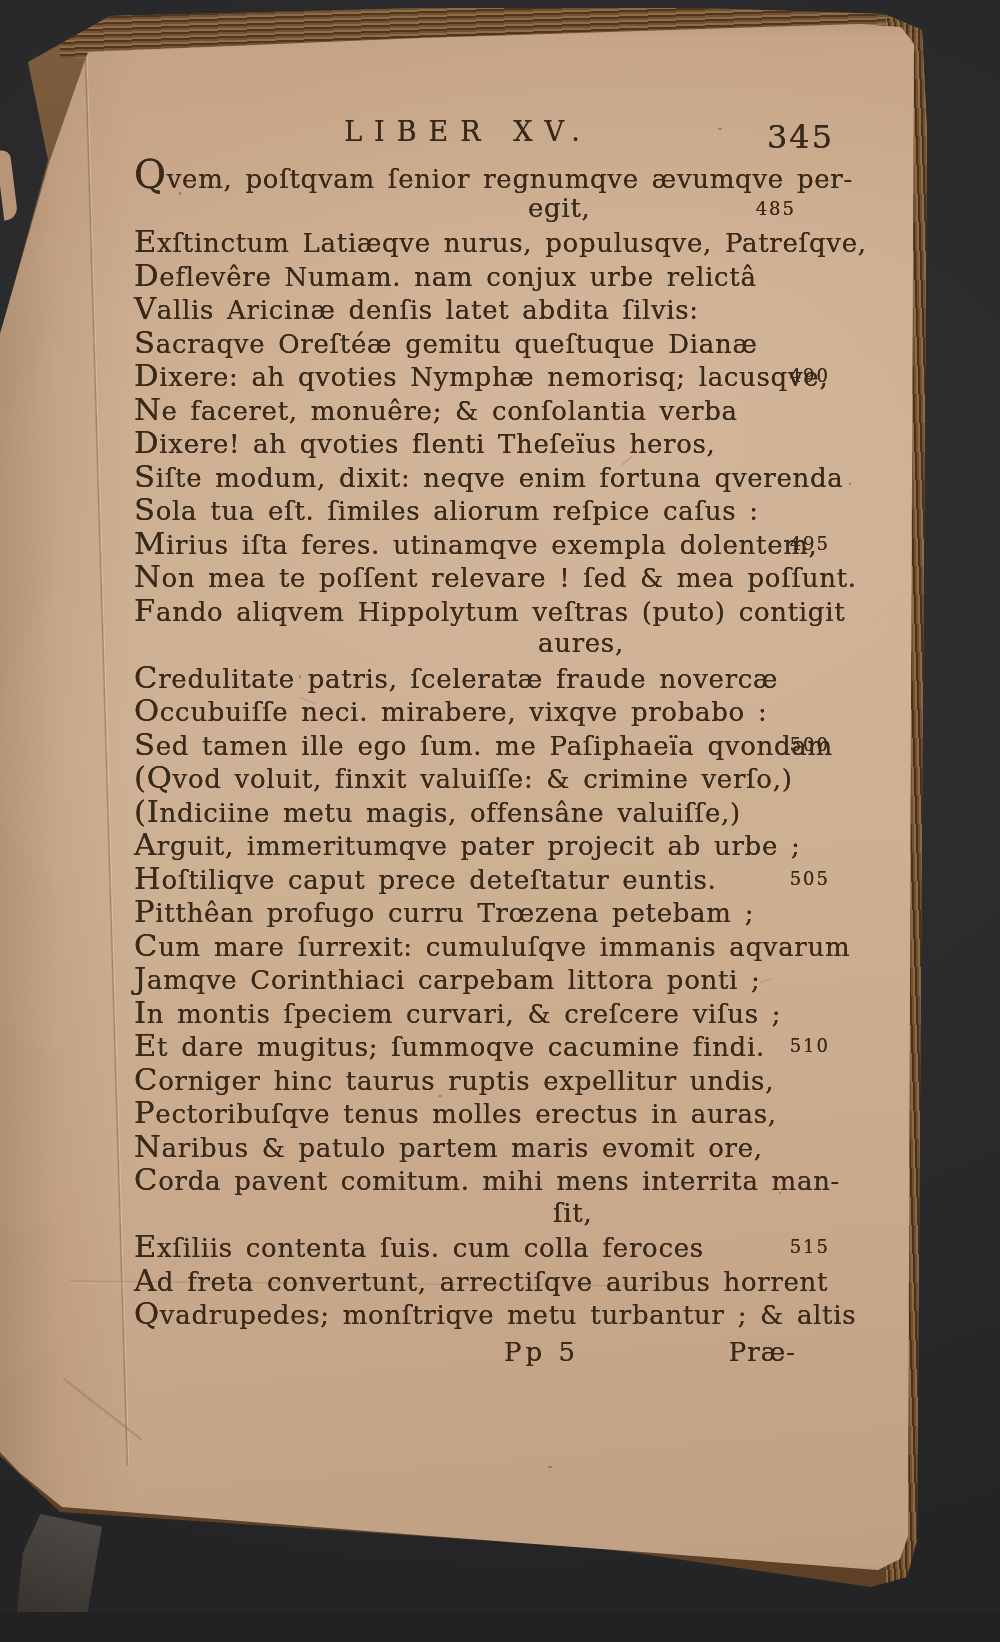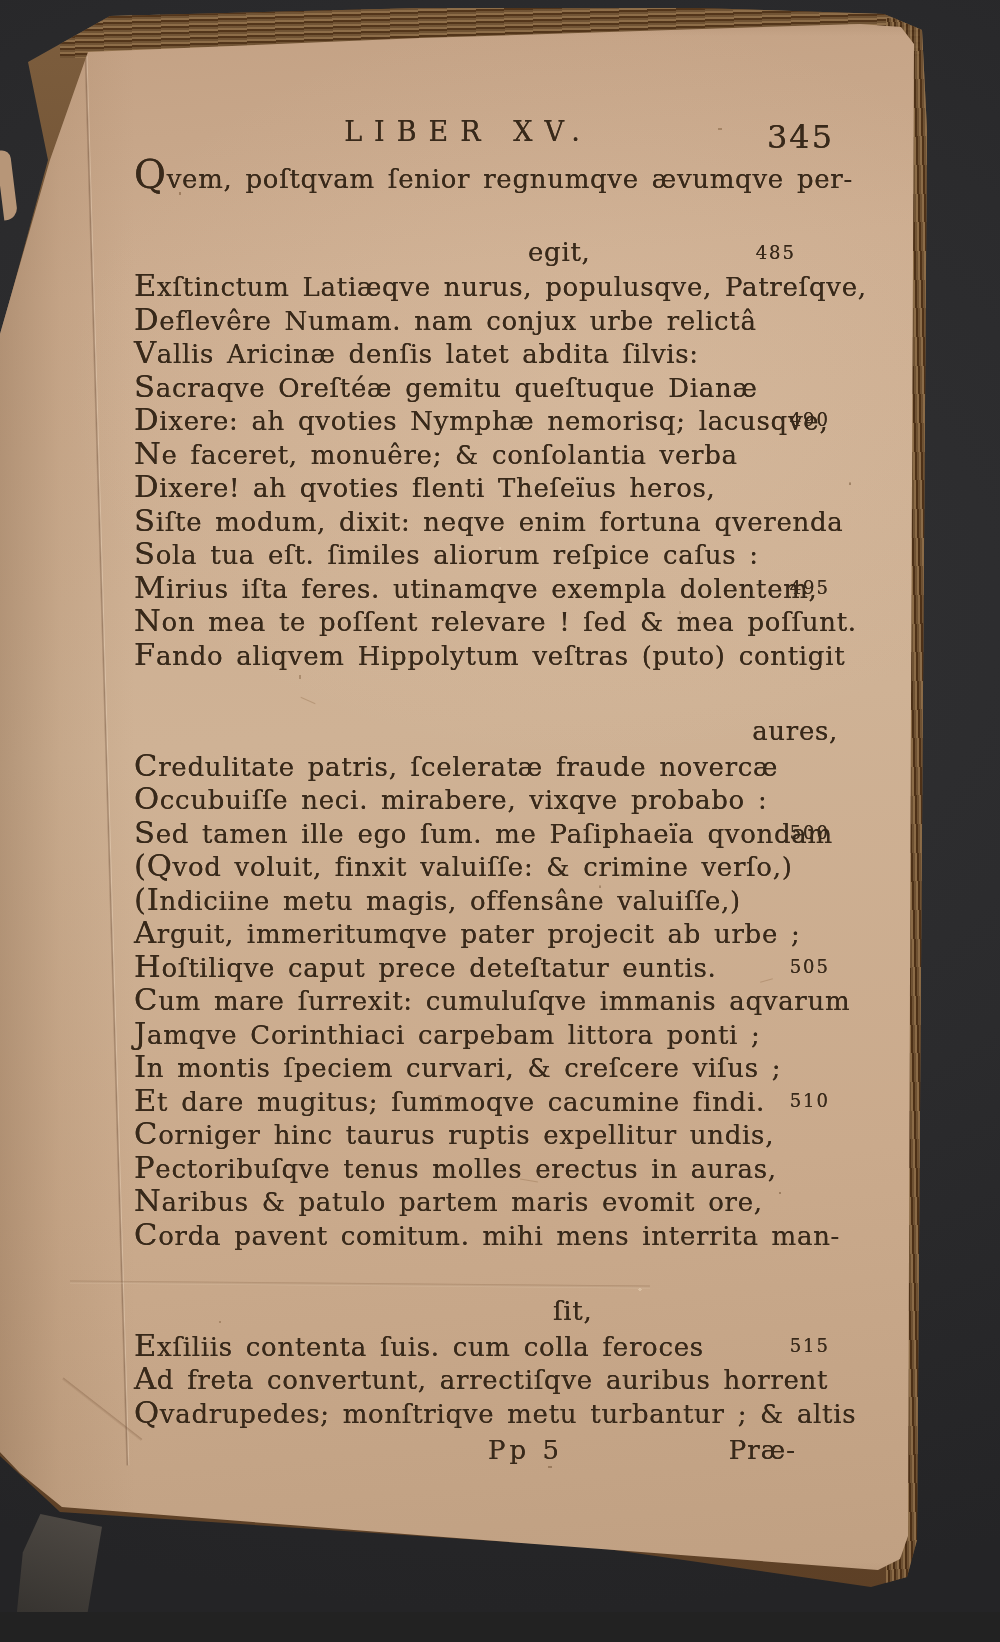--- a/index.html
+++ b/index.html
@@ -75,28 +75,28 @@
   
   .text-block{position:absolute;left:98px;top:112px;width:740px;color:#38291a;
     text-shadow:0 0 .6px rgba(45,32,18,.85);}
   .header{position:relative;height:46px;}
   .title{display:block;text-align:center;font-size:27px;line-height:36px;letter-spacing:12px;padding-top:2px;}
   .pagenum{position:absolute;right:4px;top:6px;font-size:32px;letter-spacing:2px;}
   .line{position:relative;height:33.5px;white-space:nowrap;}
   .vtext{display:block;font-size:26px;line-height:33.5px;letter-spacing:.7px;word-spacing:4px;margin-left:36px;}
   .vtext::first-letter{font-size:1.18em;}
   .line:first-child .vtext::first-letter{font-size:1.5em;}
-  .ind1 .vtext,.ind2 .vtext,.ind3 .vtext{margin-left:430px;margin-top:44px;}
-  .ind2 .vtext{margin-left:440px;text-align:right;}
+  .ind1 .vtext,.ind2 .vtext,.ind3 .vtext{margin-left:430px;}
+  .ind2 .vtext{margin-left:440px;}
   .ind3 .vtext{margin-left:455px;}
   .ind1 .vtext::first-letter,.ind2 .vtext::first-letter,.ind3 .vtext::first-letter{font-size:1em;}
   .num{position:absolute;right:8px;top:0;font-size:18px;line-height:33.5px;letter-spacing:2px;}
   .num.inset{right:42px;}
   .footer{position:relative;margin-top:4px;height:36px;font-size:26px;line-height:34px;}
-  .sig{position:absolute;left:390px;letter-spacing:4px;text-align:center;}
+  .sig{position:absolute;left:406px;letter-spacing:4px;text-align:center;}
   .catch{position:absolute;right:42px;letter-spacing:1px;}
 </style>
 </head>
 <body>
 
 <div class="canvas">
 
   <div class="book-block">
     <div class="edge-top"></div>
     <div class="edge-right"></div>
@@ -189,20 +189,23 @@
             <span class="vtext">(Indiciine metu magis, offensâne valuiſſe,)</span>
           </div>
           <div class="line">
             <span class="vtext">Arguit, immeritumqve pater projecit ab urbe ;</span>
           </div>
           <div class="line">
             <span class="vtext">Hoſtiliqve caput prece deteſtatur euntis.</span>
             <span class="num">505</span>
           </div>
           <div class="line">
+            <span class="vtext">Pitthêan profugo curru Trœzena petebam ;</span>
+          </div>
+          <div class="line">
             <span class="vtext">Cum mare ſurrexit: cumuluſqve immanis aqvarum</span>
           </div>
           <div class="line">
             <span class="vtext">Jamqve Corinthiaci carpebam littora ponti ;</span>
           </div>
           <div class="line">
             <span class="vtext">In montis ſpeciem curvari, &amp; creſcere viſus ;</span>
           </div>
           <div class="line">
             <span class="vtext">Et dare mugitus; ſummoqve cacumine findi.</span>

